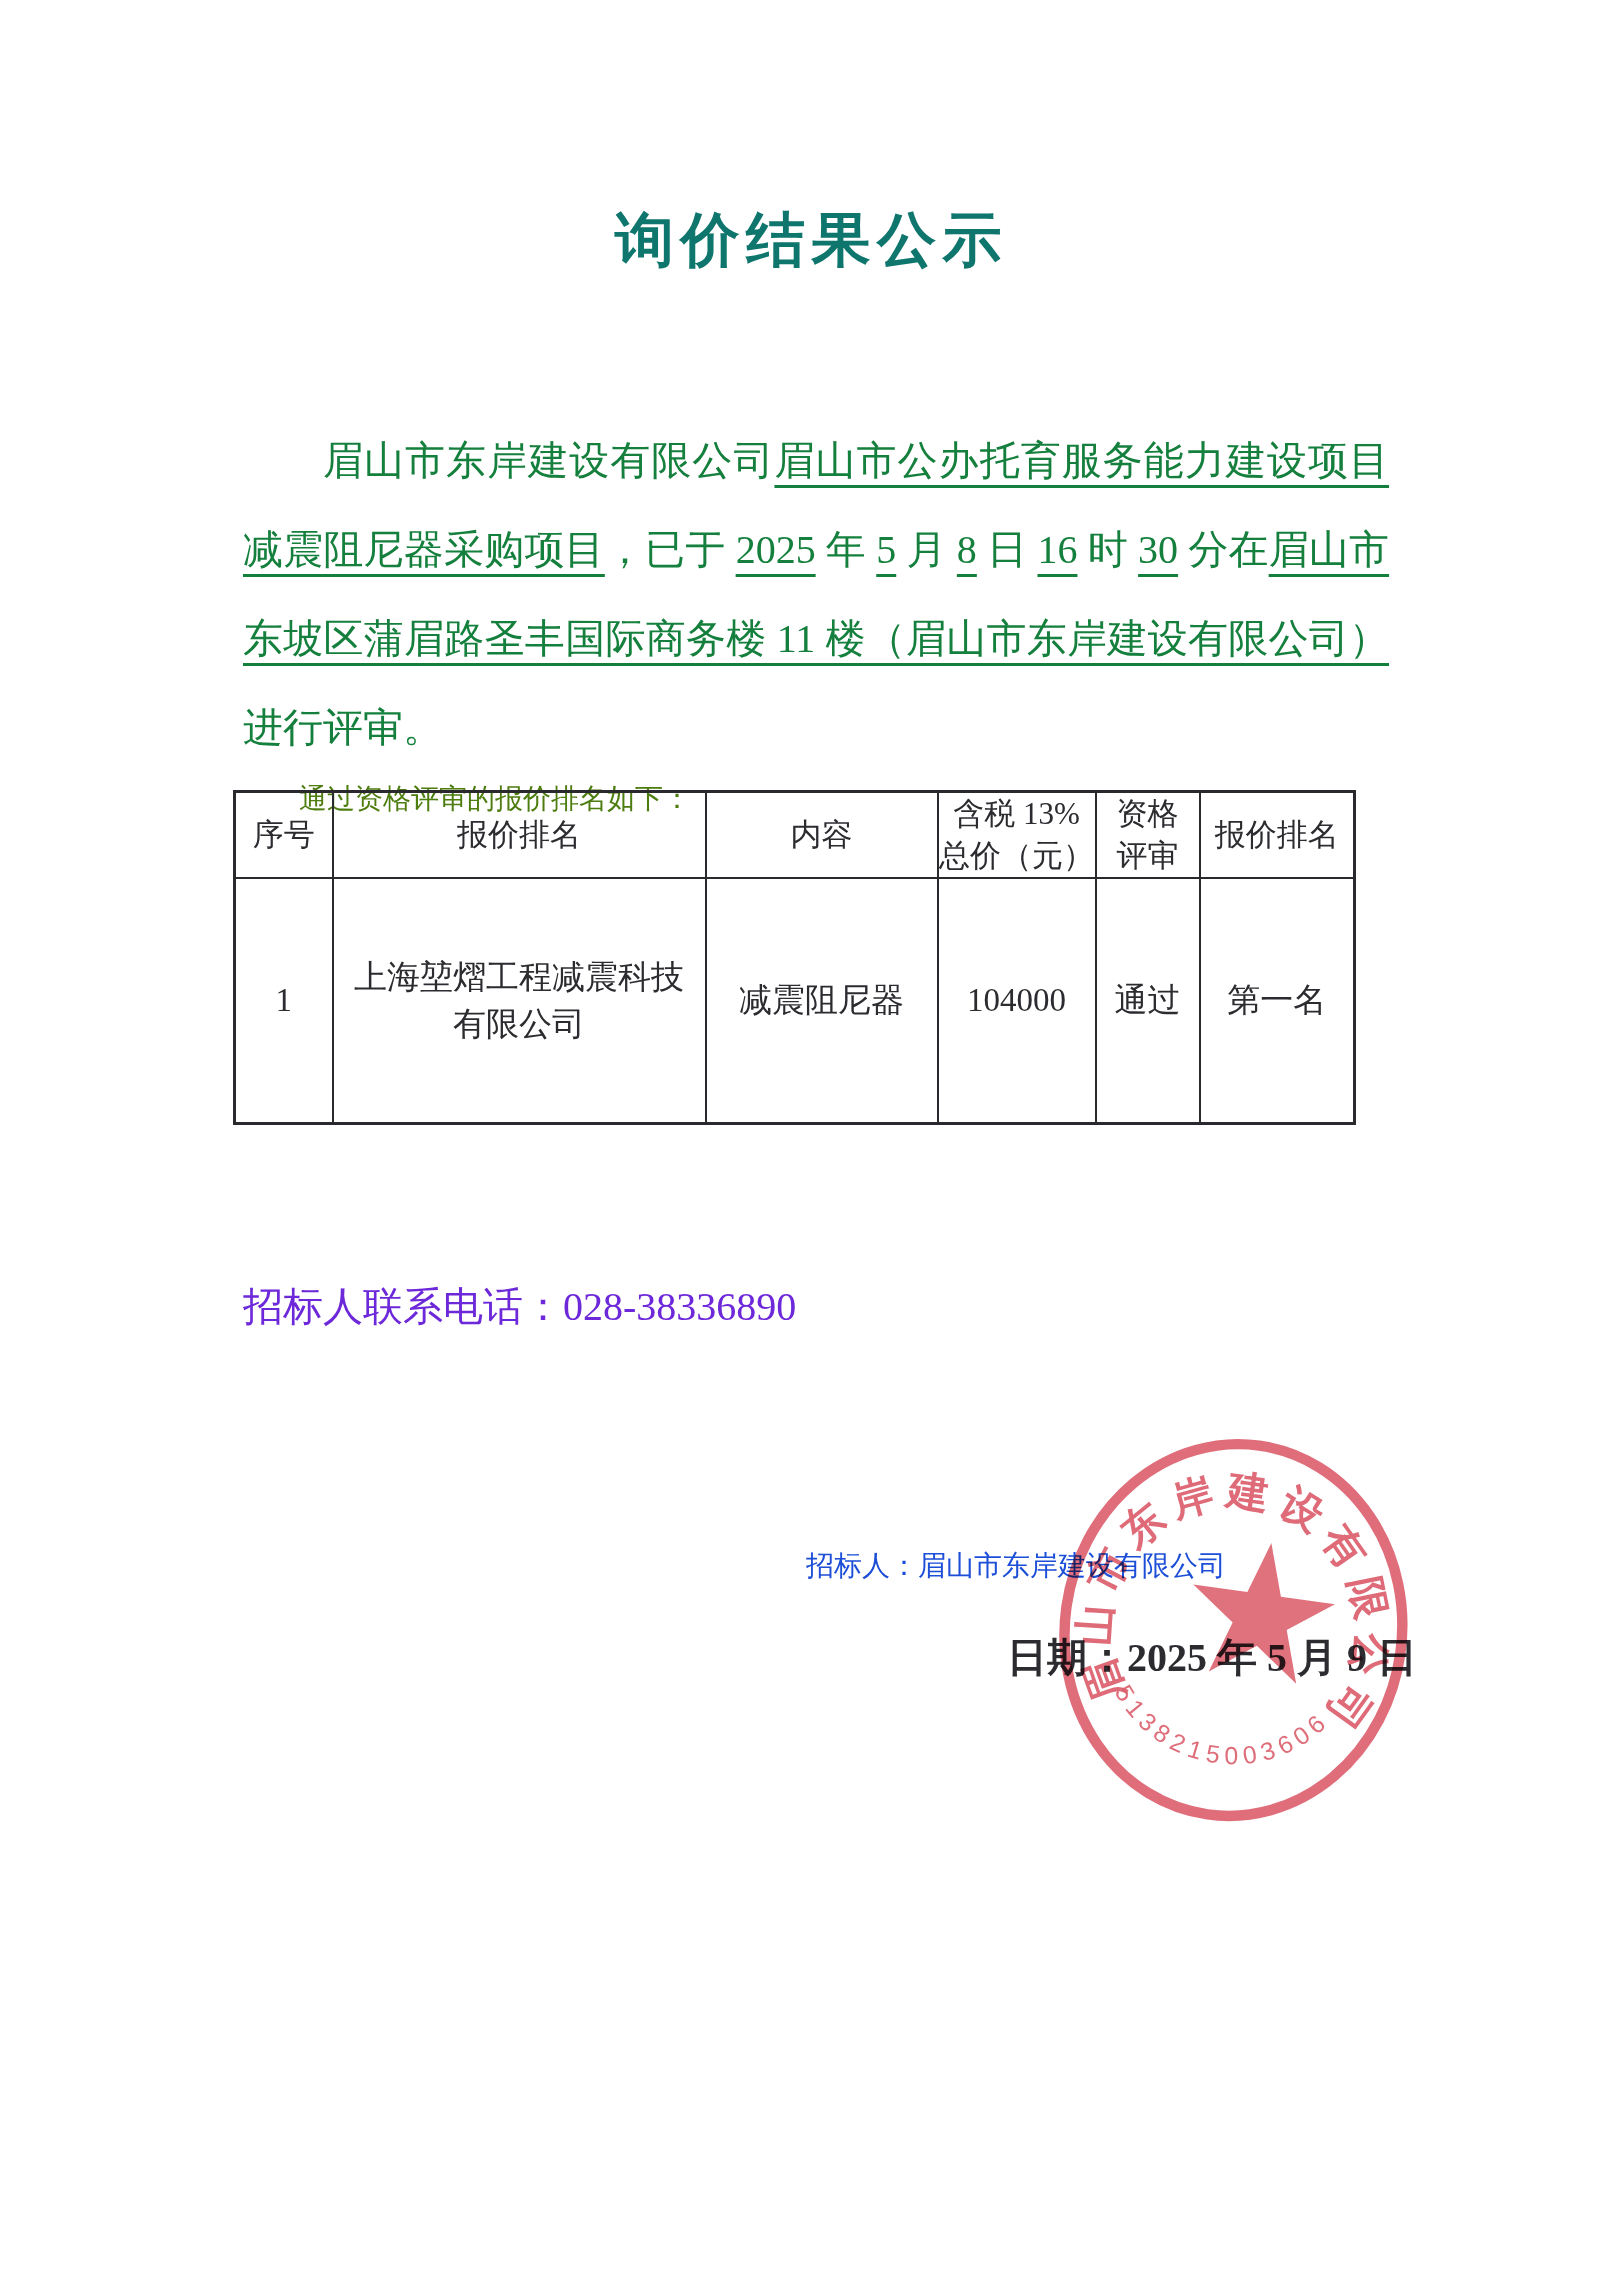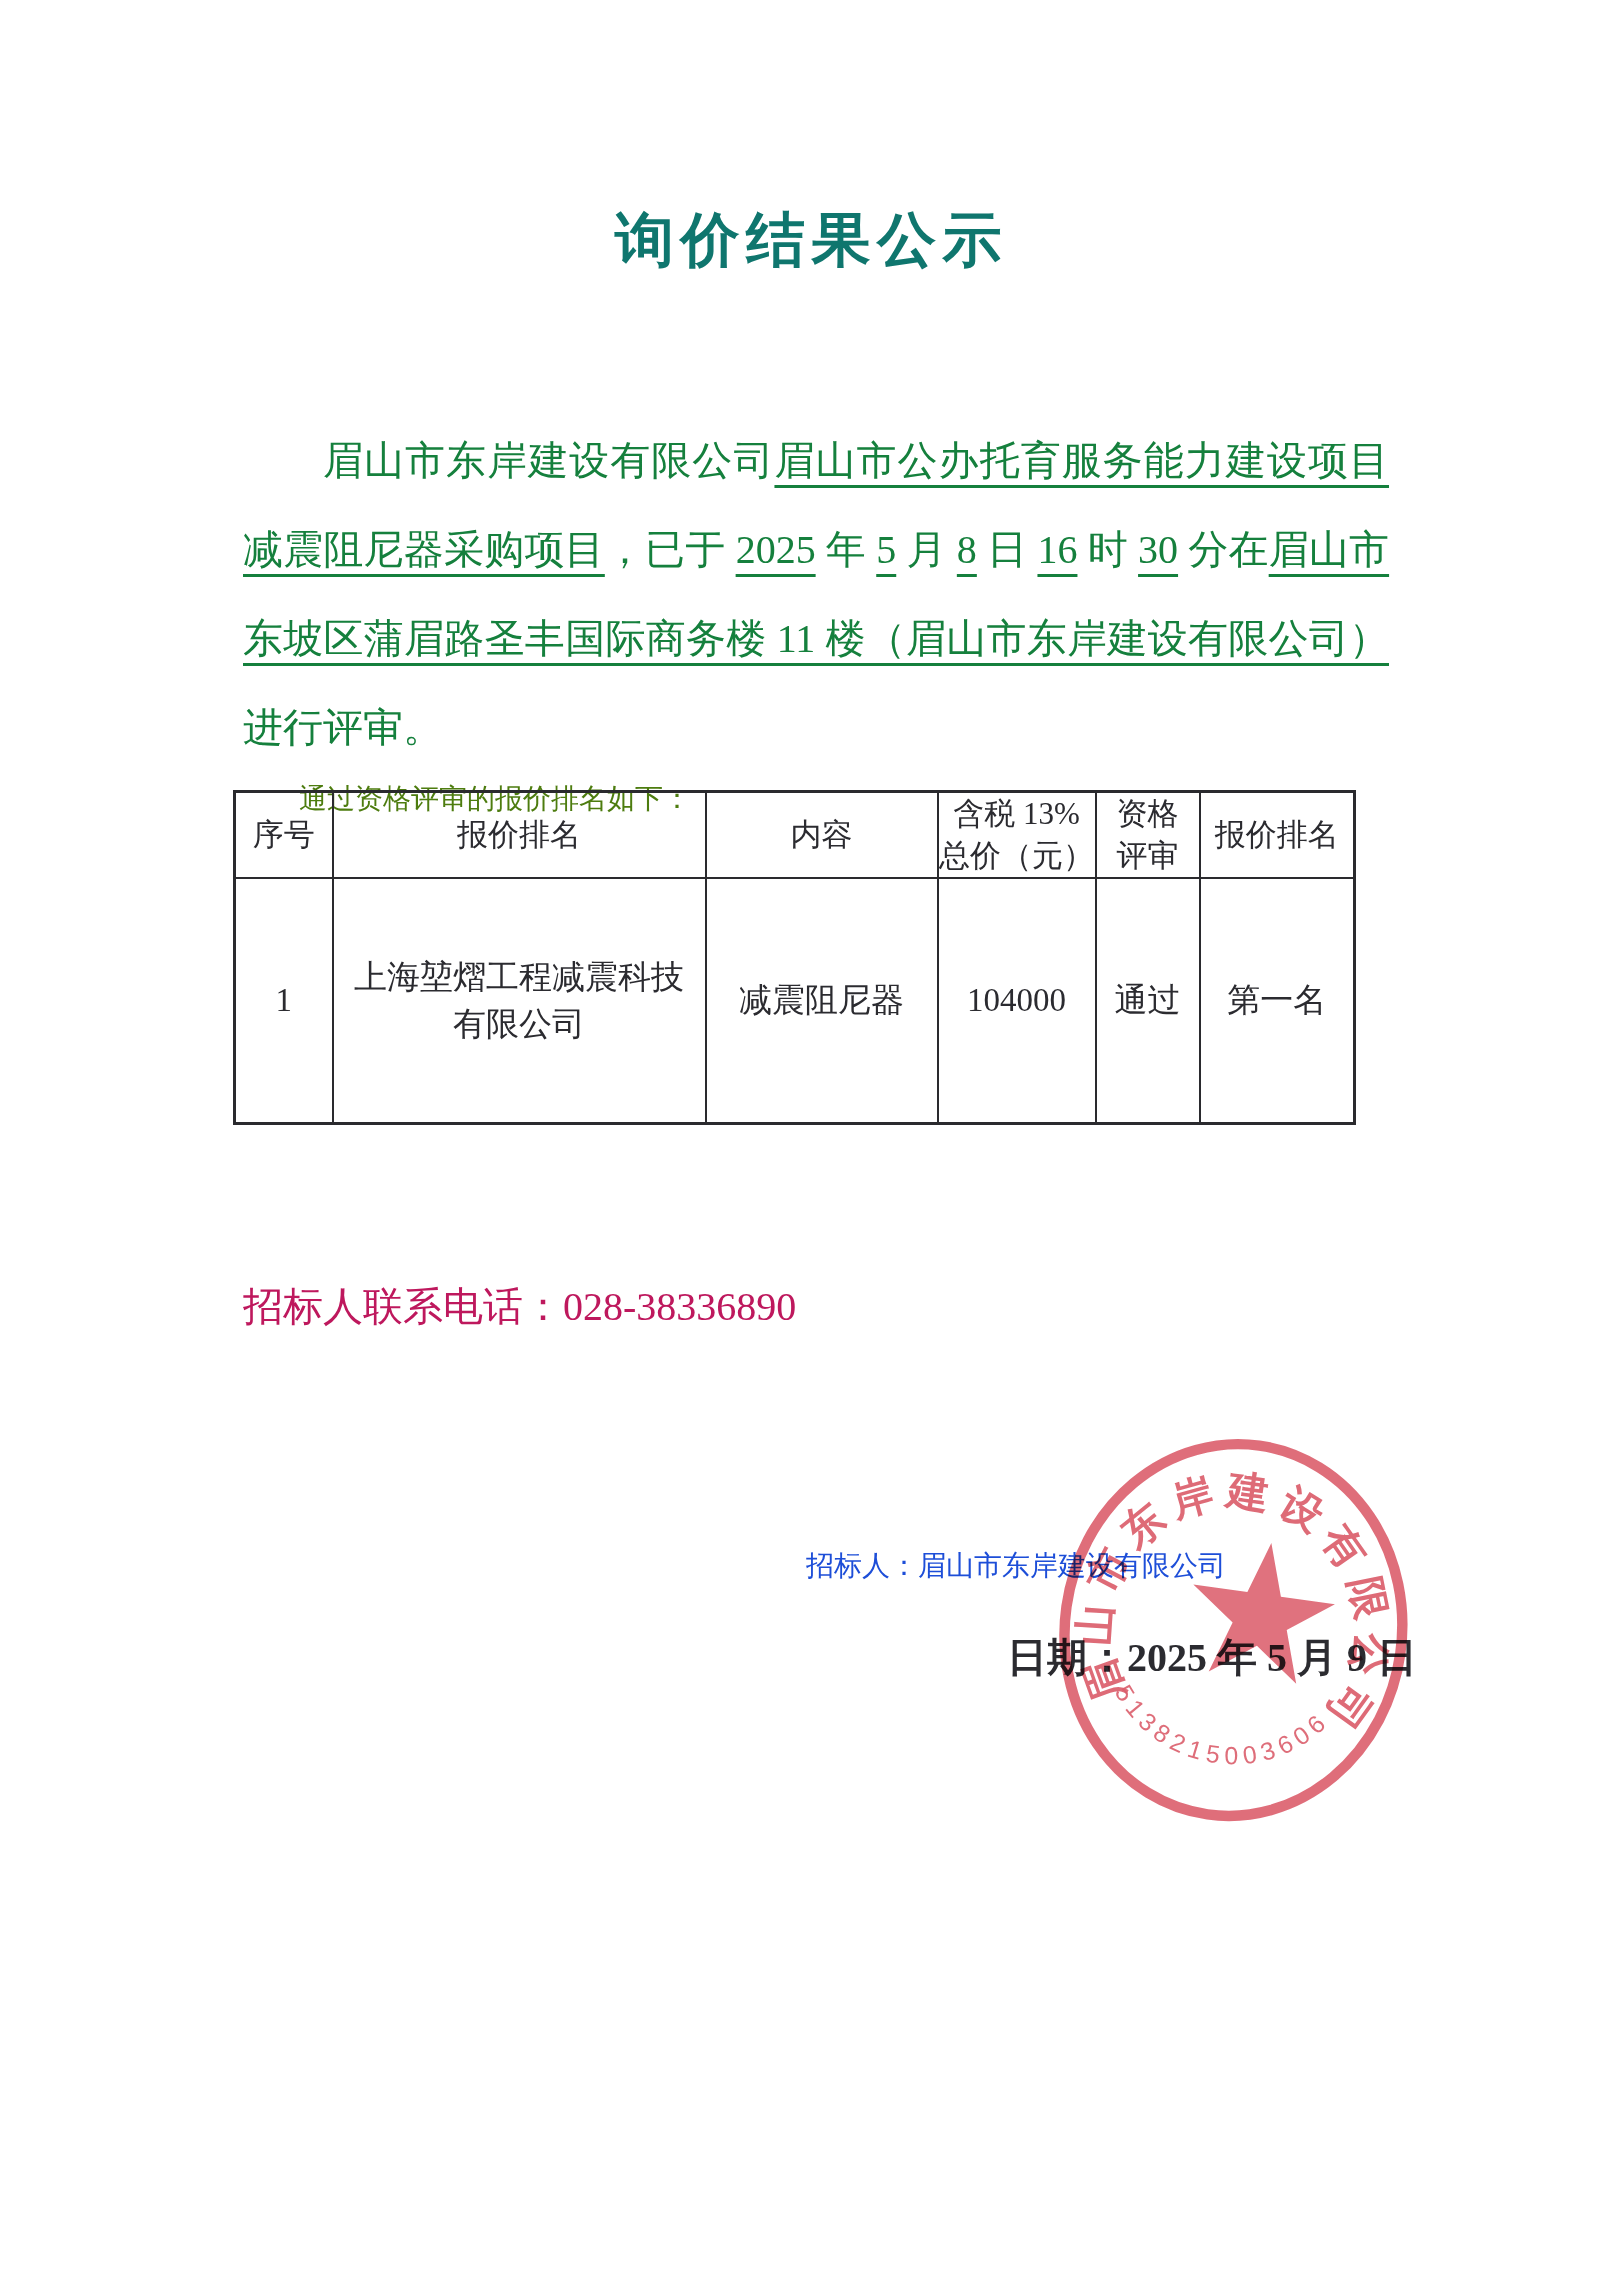--- a/index.html
+++ b/index.html
@@ -63,21 +63,21 @@
     padding: 0;
     font-weight: normal;
   }
   .result-table thead th { height: 76px; font-size: 31px; line-height: 42px; }
   .result-table tbody td { height: 243px; font-size: 33px; line-height: 47px; }
 
   .contact-line {
     position: absolute;
     left: 243px; top: 1279px;
     font-size: 40px;
-    color: #be185d;
+    color: #6d28d9;
     text-align: right;
   }
 
   .sig-bidder {
     position: absolute;
     left: 806px; top: 1547px;
     font-size: 28px;
     color: #1d4ed8;
     white-space: nowrap;
   }

